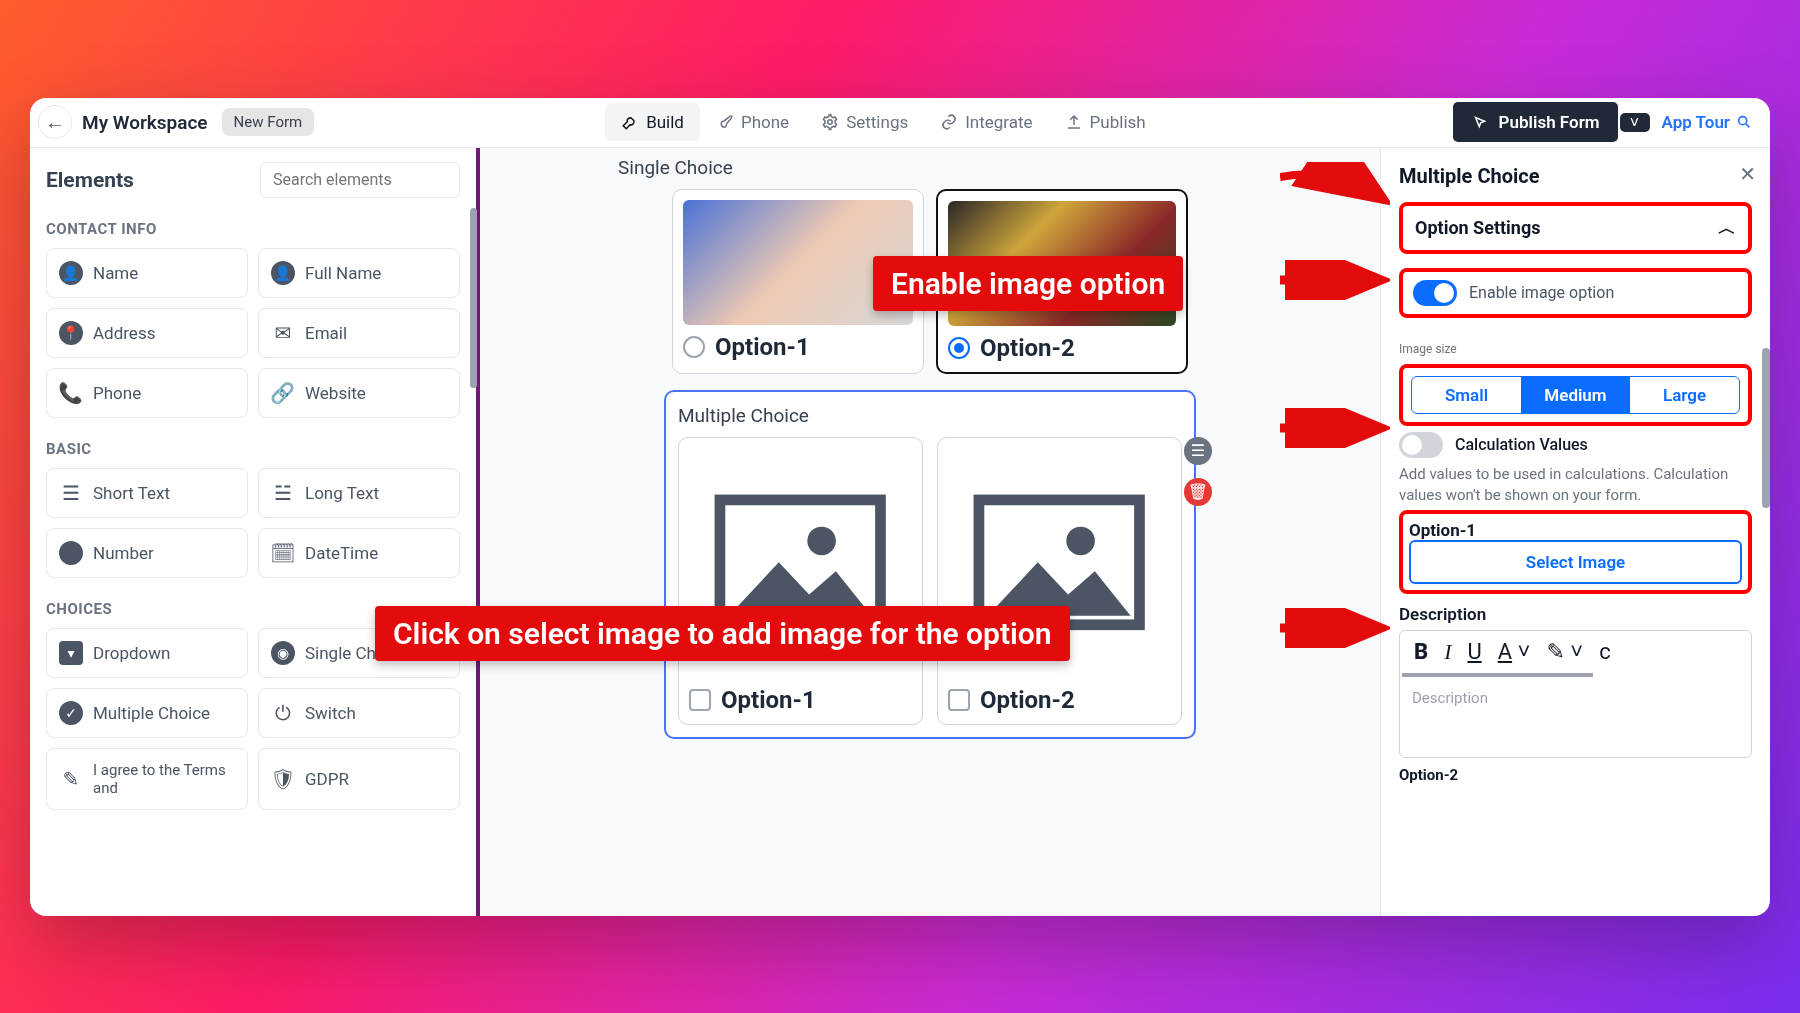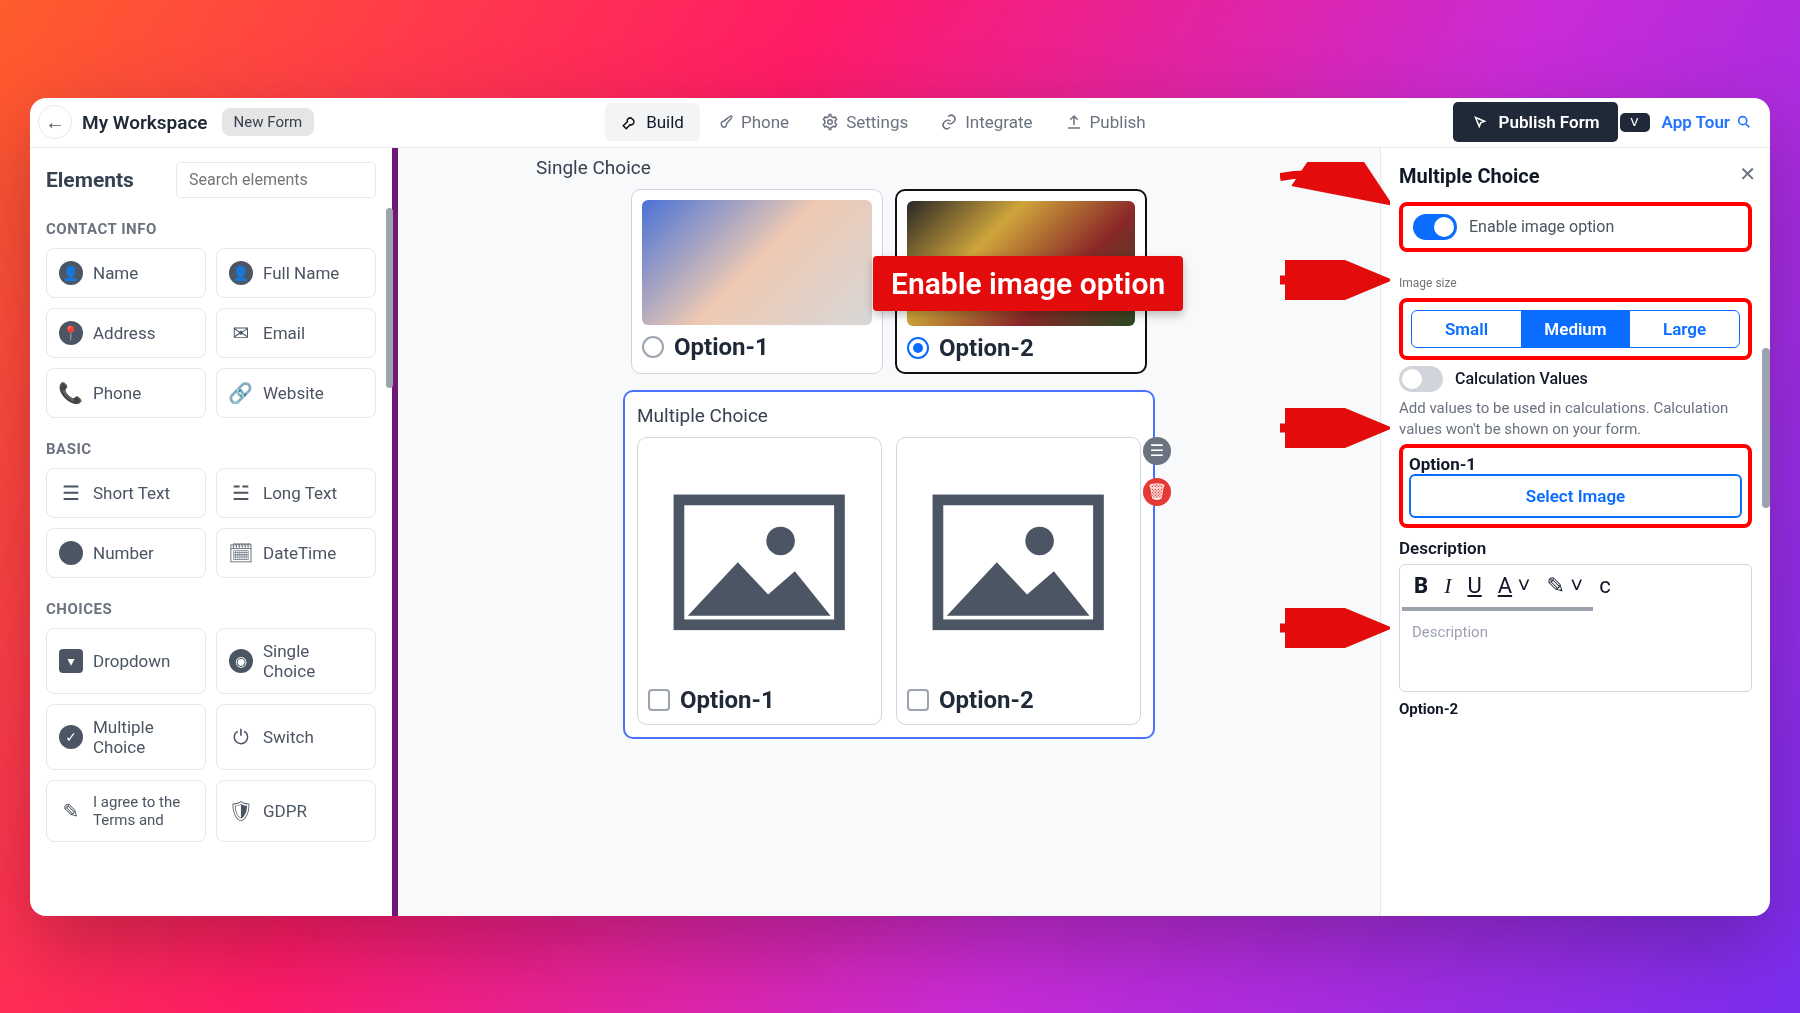--- a/index.html
+++ b/index.html
@@ -24,21 +24,21 @@
 .ws-title{font-weight:600;color:#1f2937;margin-right:14px;font-size:19px;}
 .chip{background:#e5e5e5;border-radius:8px;padding:5px 12px;font-size:15px;color:#374151;}
 .tabs{margin-left:auto;margin-right:auto;display:flex;gap:0;}
 .tab{display:flex;align-items:center;gap:7px;padding:9px 16px;color:#6b7280;font-size:17px;border-radius:6px;}
 .tab.active{background:#f3f4f6;color:#111827;}
 .tab-ico{width:18px;height:18px;}
 .pub-btn{background:#1f2937;color:#fff;display:flex;align-items:center;gap:10px;padding:10px 18px;border-radius:5px;font-size:17px;font-weight:600;}
 .pub-dd{background:#1f2937;color:#fff;width:30px;display:flex;align-items:center;justify-content:center;border-radius:5px;margin-left:2px;}
 .apptour{margin-left:12px;color:#2373ff;font-weight:600;font-size:17px;display:flex;align-items:center;gap:6px;margin-right:10px;}
 .body{flex:1;display:flex;overflow:hidden;}
-.left{width:368px;border-right:6px solid #701a75;padding:14px 16px;position:relative;}
+.left{width:450px;border-right:4px solid #701a75;padding:14px 16px;position:relative;}
 .left-head{display:flex;align-items:center;justify-content:space-between;}
 .left-title{font-weight:700;font-size:21px;color:#374151;}
 .search{width:200px;height:36px;border:1px solid #e5e7eb;border-radius:5px;padding:0 12px;color:#9ca3af;font-size:16px;}
 .sect{margin-top:22px;color:#6b7280;font-weight:700;font-size:15px;letter-spacing:.5px;}
 .grid{display:grid;grid-template-columns:1fr 1fr;gap:10px;margin-top:10px;}
 .elcard{border:1px solid #e5e7eb;border-radius:8px;padding:12px 12px;display:flex;align-items:center;gap:10px;color:#4b5563;font-size:17px;}
 .ico{width:24px;height:24px;background:#4b5563;border-radius:50%;display:flex;align-items:center;justify-content:center;color:#fff;font-size:14px;flex:none;}
 .ico.sq{border-radius:4px;}
 .ico.none{background:transparent;color:#4b5563;font-size:20px;}
 .scrolltrack{position:absolute;right:-1px;top:60px;width:7px;height:180px;background:#9ca3af;border-radius:4px;}
@@ -297,20 +297,24 @@
           </div>
         </div>
       </div>
     </div>
 
     <div class="right">
       <div class="r-scroll"></div>
       <div class="close-x">✕</div>
       <div class="right-title">Multiple Choice</div>
 
+      <div class="acc">
+        <span>Option Settings</span>
+        <span>︿</span>
+      </div>
 
       <div class="toggle-row">
         <div class="toggle"></div>
         <span class="label-sm">Enable image option</span>
       </div>
 
       <div class="subh">Image size</div>
       <div class="seg">
         <div class="seg-in">
           <div>Small</div>
@@ -358,17 +362,18 @@
 
   <div class="callout" style="top:158px;left:843px">Enable image option</div>
   <div class="arrow" style="top:162px;left:1250px;width:110px;height:40px"><svg viewBox="0 0 110 40">
         <path d="M0 20 L95 20" stroke="#e30b0b" stroke-width="9" fill="none" marker-end="url(#ah)"></path>
       </svg></div>
 
   <div class="arrow" style="top:310px;left:1250px;width:110px;height:40px"><svg viewBox="0 0 110 40">
         <path d="M0 20 L95 20" stroke="#e30b0b" stroke-width="9" fill="none" marker-end="url(#ah)"></path>
       </svg></div>
 
+  <div class="callout" style="top:508px;left:345px">Click on select image to add image for the option</div>
   <div class="arrow" style="top:510px;left:1250px;width:110px;height:40px"><svg viewBox="0 0 110 40">
         <path d="M0 20 L95 20" stroke="#e30b0b" stroke-width="9" fill="none" marker-end="url(#ah)"></path>
       </svg></div>
 
 </div>
 
 </body></html>

